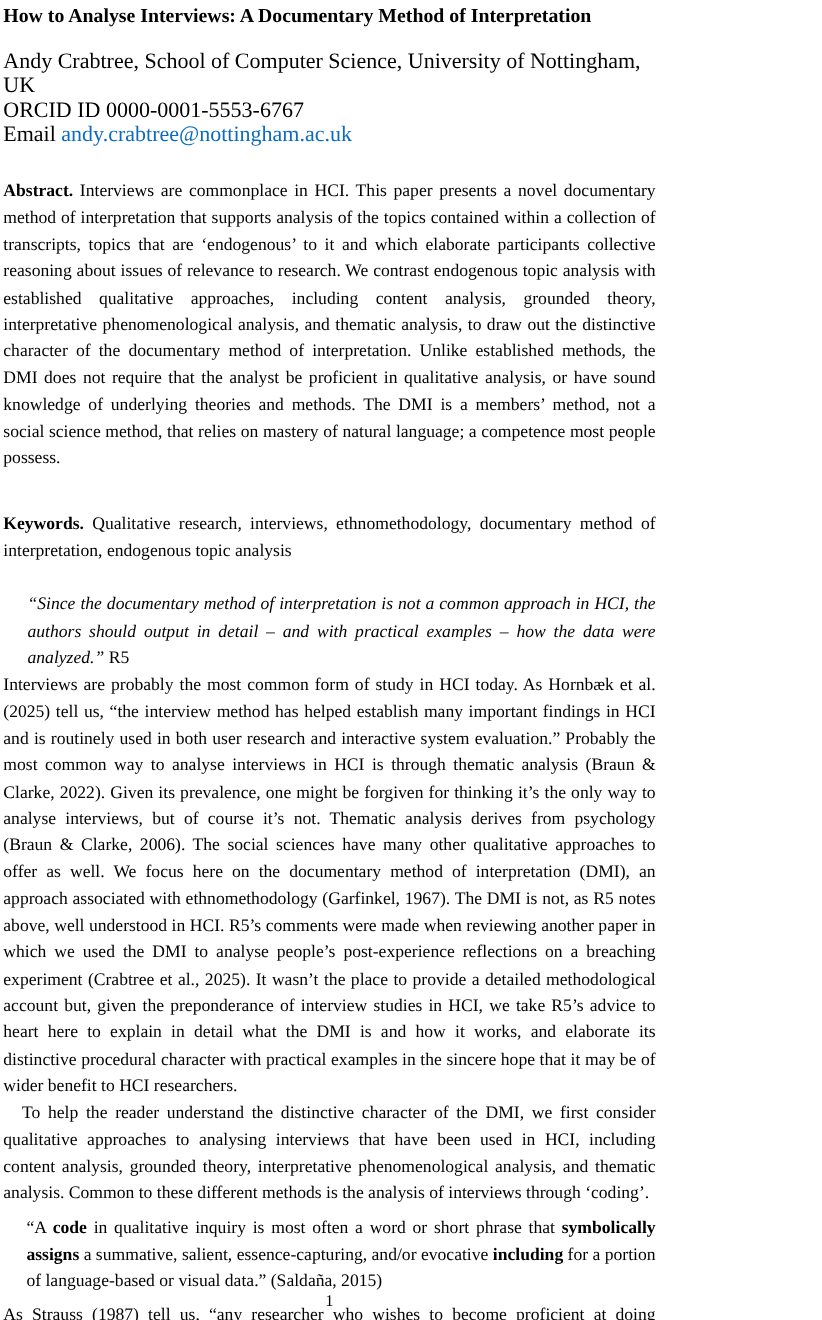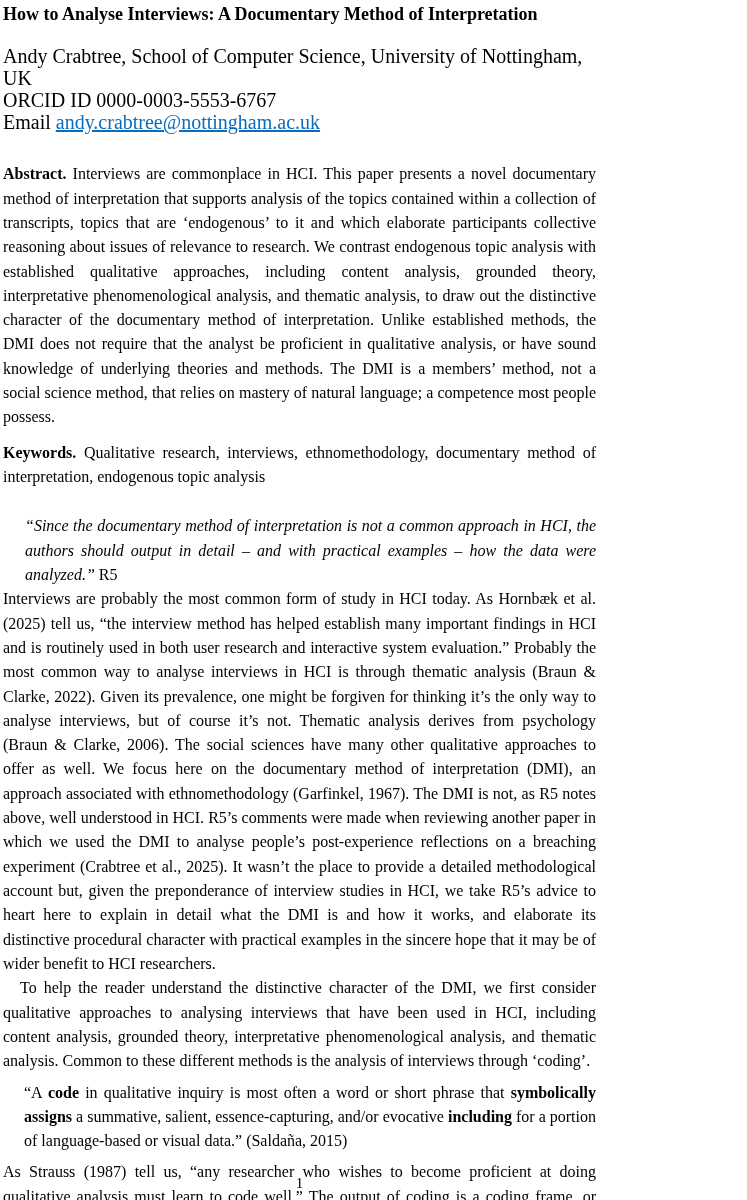--- a/index.html
+++ b/index.html
@@ -24,31 +24,30 @@
     line-height: 1.35;
     margin: 0;
   }
   .author-block {
     margin-top: 19px;
     font-size: 20px;
     line-height: 22px;
   }
   .email-link {
     color: #0b6bbf;
-    text-decoration: underline;
     cursor: pointer;
   }
   .para {
     font-size: 16px;
     line-height: 1.52;
     text-align: justify;
     margin: 0;
   }
   .abstract { margin-top: 29px; }
-  .keywords { margin-top: 11px; }
+  .keywords { margin-top: 35px; }
   .r5-quote {
     margin: 25px 0 0 22px;
     font-style: italic;
   }
   .r5-quote .attrib { font-style: normal; }
   .section-heading {
     font-size: 16px;
     font-weight: bold;
     line-height: 1.52;
     margin: 25px 0 0 0;
@@ -68,21 +67,21 @@
 </style>
 </head>
 <body>
 
 <div class="page">
 
   <h1 class="doc-title">How to Analyse Interviews: A Documentary Method of Interpretation</h1>
 
   <div class="author-block">
     <div>Andy Crabtree, School of Computer Science, University of Nottingham, UK</div>
-    <div>ORCID ID 0000-0003-5553-6767</div>
+    <div>ORCID ID 0000-0001-5553-6767</div>
     <div><span>Email </span><a class="email-link">andy.crabtree@nottingham.ac.uk</a></div>
   </div>
 
   <p class="para abstract"><span class="bold">Abstract.</span><span> Interviews are commonplace in HCI. This paper presents a novel documentary method of interpretation that supports analysis of the topics contained within a collection of transcripts, topics that are ‘endogenous’ to it and which elaborate participants collective reasoning about issues of relevance to research. We contrast endogenous topic analysis with established qualitative approaches, including content analysis, grounded theory, interpretative phenomenological analysis, and thematic analysis, to draw out the distinctive character of the documentary method of interpretation. Unlike established methods, the DMI does not require that the analyst be proficient in qualitative analysis, or have sound knowledge of underlying theories and methods. The DMI is a members’ method, not a social science method, that relies on mastery of natural language; a competence most people possess.</span></p>
 
   <p class="para keywords"><span class="bold">Keywords.</span><span> Qualitative research, interviews, ethnomethodology, documentary method of interpretation, endogenous topic analysis</span></p>
 
   <p class="para r5-quote"><span>“Since the documentary method of interpretation is not a common approach in HCI, the authors should output in detail – and with practical examples – how the data were analyzed.”</span><span class="attrib"> R5</span></p>
 
 

